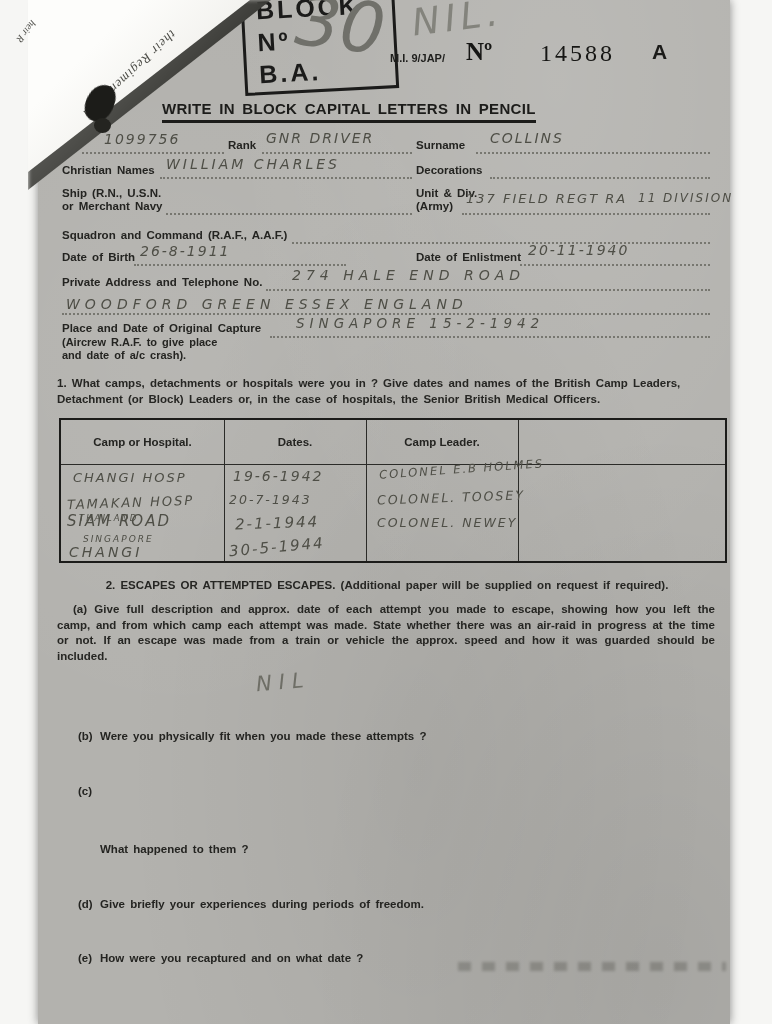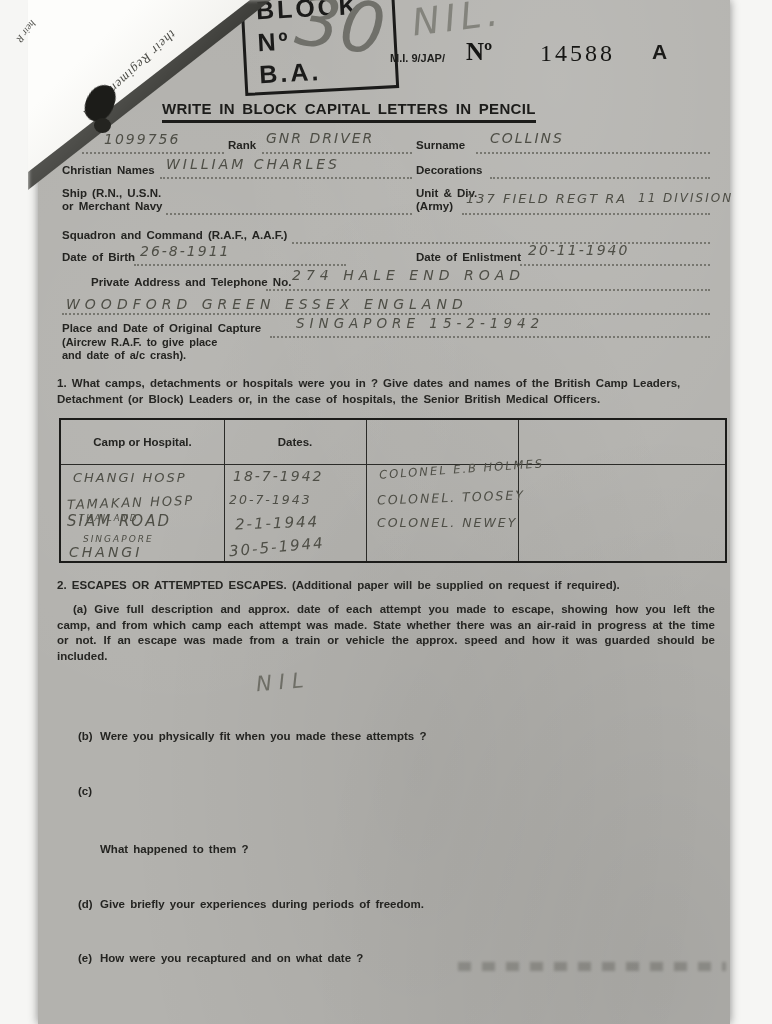--- a/index.html
+++ b/index.html
@@ -115,60 +115,61 @@
     <div class="lb" style="left:24px; top:229px;">Squadron and Command (R.A.F., A.A.F.)</div>
     <div class="dt" style="left:254px; top:242px; width:418px;"></div>
 
     <div class="lb" style="left:24px; top:251px;">Date of Birth</div>
     <div class="dt" style="left:96px; top:264px; width:212px;"></div>
     <div class="hw" style="left:102px; top:243px; font-size:14px;">26-8-1911</div>
     <div class="lb" style="left:378px; top:251px;">Date of Enlistment</div>
     <div class="dt" style="left:482px; top:264px; width:190px;"></div>
     <div class="hw" style="left:490px; top:242px; font-size:14px;">20-11-1940</div>
 
-    <div class="lb" style="left:24px; top:276px;margin-left:29px;">Private Address and Telephone No.</div>
+    <div class="lb" style="left:24px; top:276px;">Private Address and Telephone No.</div>
     <div class="dt" style="left:228px; top:289px; width:444px;"></div>
     <div class="hw" style="left:254px; top:267px; font-size:14px; letter-spacing:5px;">274 HALE END ROAD</div>
     <div class="dt" style="left:24px; top:313px; width:648px;"></div>
     <div class="hw" style="left:28px; top:296px; font-size:14px; letter-spacing:5px;">WOODFORD GREEN ESSEX ENGLAND</div>
 
     <div class="lb" style="left:24px; top:322px;">Place and Date of Original Capture</div>
     <div class="dt" style="left:232px; top:336px; width:440px;"></div>
     <div class="hw" style="left:258px; top:315px; font-size:13.5px; letter-spacing:5px;">SINGAPORE      15-2-1942</div>
     <div class="lb sm" style="left:24px; top:336px;">(Aircrew R.A.F. to give place</div>
     <div class="lb sm" style="left:24px; top:349px;">and date of a/c crash).</div>
 
     <div class="para" style="left:19px; top:376px; width:657px;">1.   What camps, detachments or hospitals were you in ?   Give dates and names of the British Camp Leaders,  Detachment (or Block) Leaders or, in the case of hospitals, the Senior British Medical Officers.</div>
 
     <div class="tb">
       <div class="v" style="left:163px;"></div>
       <div class="v" style="left:305px;"></div>
       <div class="v" style="left:457px;"></div>
       <div class="hline"></div>
       <div class="th" style="left:0; width:163px;">Camp or Hospital.</div>
       <div class="th" style="left:163px; width:142px;">Dates.</div>
+      <div class="th" style="left:305px; width:152px;">Camp Leader.</div>
 
       <div class="hw" style="left:12px; top:50px; font-size:13px;">CHANGI HOSP</div>
       <div class="hw" style="left:6px;  top:75px; font-size:13px; transform:rotate(-2deg);">TAMAKAN HOSP</div>
       <div class="hw" style="left:18px; top:93px; font-size:8.5px;">THAILAND</div>
       <div class="hw" style="left:6px;  top:92px; font-size:15px;">SIAM ROAD</div>
       <div class="hw" style="left:22px; top:114px; font-size:9px;">SINGAPORE</div>
       <div class="hw" style="left:8px;  top:124px; font-size:14px; letter-spacing:3px;">CHANGI</div>
 
-      <div class="hw" style="left:172px; top:48px;  font-size:14px;">18-7-1942</div>
+      <div class="hw" style="left:172px; top:48px;  font-size:14px;">19-6-1942</div>
       <div class="hw" style="left:168px; top:72px;  font-size:12.5px;">20-7-1943</div>
       <div class="hw" style="left:174px; top:94px;  font-size:15px; transform:rotate(-2deg);">2-1-1944</div>
       <div class="hw" style="left:168px; top:118px; font-size:15px; transform:rotate(-5deg);">30-5-1944</div>
 
       <div class="hw" style="left:318px; top:42px; font-size:11.5px; transform:rotate(-4deg);">COLONEL E.B HOLMES</div>
       <div class="hw" style="left:316px; top:70px; font-size:12.5px; transform:rotate(-2deg);">COLONEL. TOOSEY</div>
       <div class="hw" style="left:316px; top:95px; font-size:12.5px;">COLONEL. NEWEY</div>
     </div>
 
-    <div class="para" style="left:19px; top:578px; width:660px;">2.   ESCAPES OR ATTEMPTED ESCAPES.   (Additional paper will be supplied on request if required).</div>
+    <div class="para" style="left:19px; top:578px; width:660px;text-align:center;">2.   ESCAPES OR ATTEMPTED ESCAPES.   (Additional paper will be supplied on request if required).</div>
     <div class="para" style="left:19px; top:602px; width:658px; text-indent:16px; text-align:justify;">(a)  Give full description and approx. date of each attempt you made to escape, showing how you left the camp, and from which camp each attempt was made.  State whether there was an air-raid in progress at the time or not.  If an escape was made from a train or vehicle the approx. speed and how it was guarded should be included.</div>
 
     <div class="hw" style="left:218px; top:670px; font-size:21px; letter-spacing:7px; transform:rotate(-5deg); color:#6e6e66;">NIL</div>
 
     <div class="lb" style="left:40px; top:730px;">(b)</div>
     <div class="lb" style="left:62px; top:730px;">Were you physically fit when you made these attempts ?</div>
 
     <div class="lb" style="left:40px; top:785px;">(c)</div>
 
     <div class="lb" style="left:62px; top:843px;">What happened to them ?</div>

